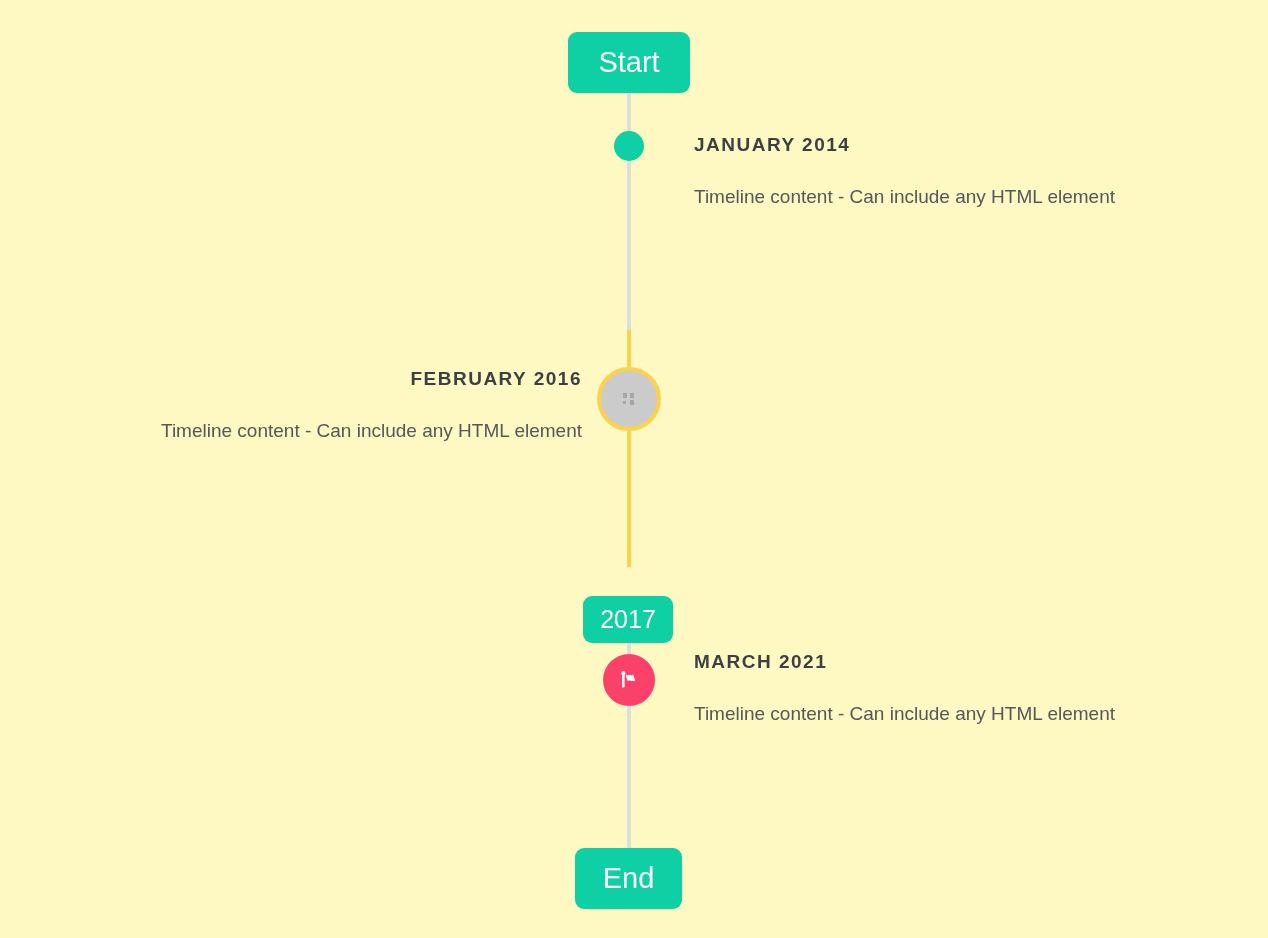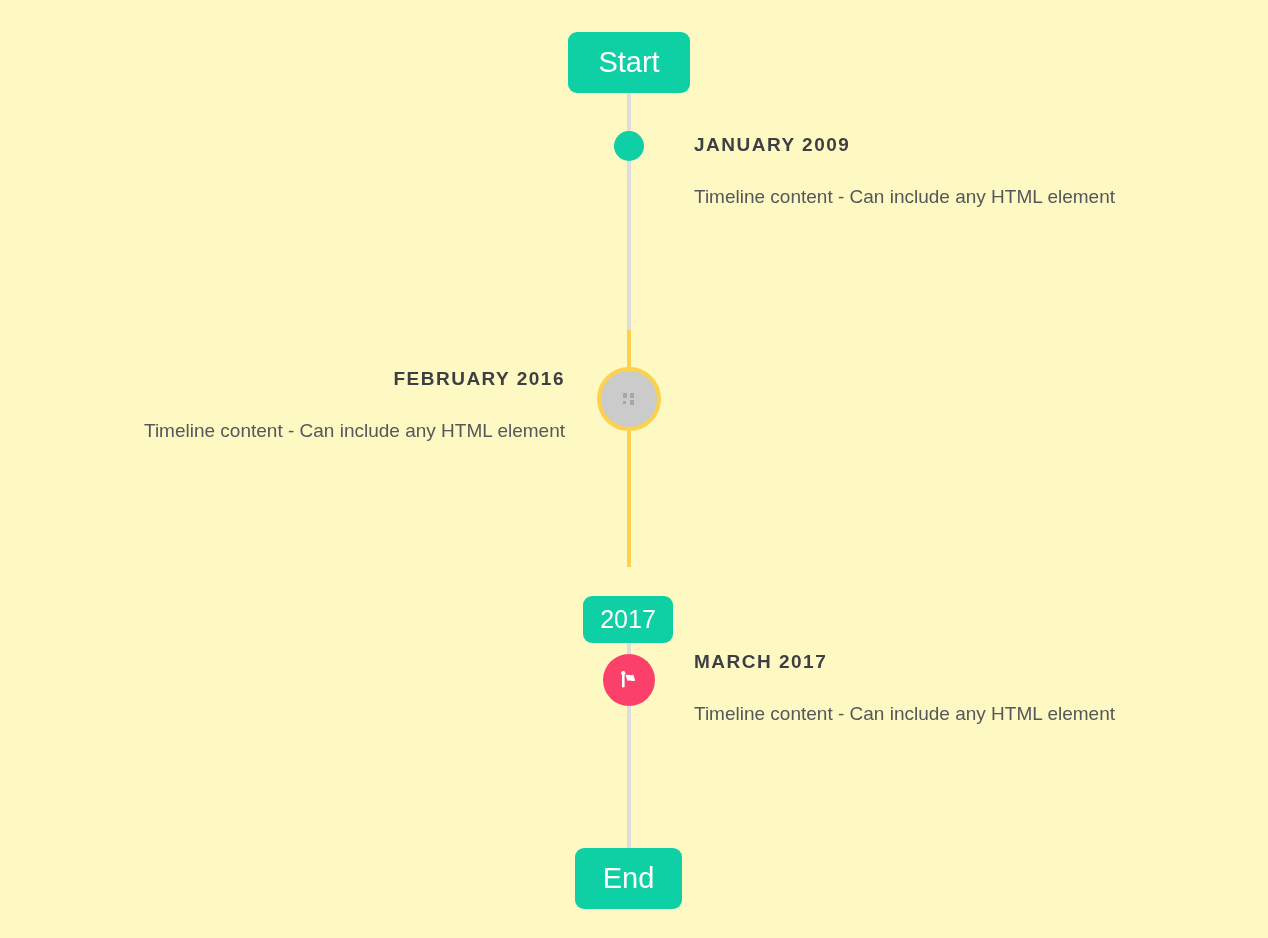--- a/index.html
+++ b/index.html
@@ -65,21 +65,21 @@
     width: 52px; height: 52px;
     background: #fb4169;
     display: flex; align-items: center; justify-content: center;
   }
 
   
   .entry { position: absolute; z-index: 2; width: 524px; }
   .entry.side-right { text-align: left; }
   .entry.side-left  { text-align: right; }
   .entry.jan { left: 694px; top: 135px; }
-  .entry.feb { left: 41px;  top: 369px; }
+  .entry.feb { left: 58px;  top: 369px; }
   .entry.mar { left: 694px; top: 652px; }
 
   .entry-title {
     font-size: 19px;
     font-weight: 700;
     letter-spacing: 1.5px;
     color: #3e3f43;
     line-height: 20px;
   }
   .entry-content {
@@ -97,21 +97,21 @@
 <div class="stage">
 
   <div class="line gray seg1"></div>
   <div class="line yellow seg2"></div>
   <div class="line gray seg3"></div>
 
   <div class="badge start">Start</div>
 
   <div class="marker dot"></div>
   <div class="entry side-right jan">
-    <div class="entry-title">JANUARY 2009</div>
+    <div class="entry-title">JANUARY 2014</div>
     <div class="entry-content">Timeline content - Can include any HTML element</div>
   </div>
 
   <div class="marker img-circle">
     <svg width="20" height="18" viewBox="0 0 20 18">
       <rect x="4" y="3" width="4" height="5" fill="#a6a6a6"></rect>
       <rect x="11" y="3" width="4" height="5" fill="#a6a6a6"></rect>
       <rect x="4" y="11" width="3" height="3" fill="#a6a6a6"></rect>
       <rect x="11" y="10" width="4" height="5" fill="#a6a6a6"></rect>
     </svg>
@@ -128,19 +128,19 @@
       <circle cx="7.3" cy="6.2" r="2.1" fill="#ffffff"></circle>
       <rect x="6" y="7" width="2.6" height="13.5" rx="1.3" fill="#ffffff"></rect>
       <path d="M9.6 8.2
                C 12.0 6.6, 14.2 9.4, 17.2 7.6
                L 19.2 13.4
                C 16.2 15.2, 14.0 12.4, 11.6 14.0
                Z" fill="#ffffff"></path>
     </svg>
   </div>
   <div class="entry side-right mar">
-    <div class="entry-title">MARCH 2017</div>
+    <div class="entry-title">MARCH 2021</div>
     <div class="entry-content">Timeline content - Can include any HTML element</div>
   </div>
 
   <div class="badge end">End</div>
 
 </div>
 
 </body></html>

